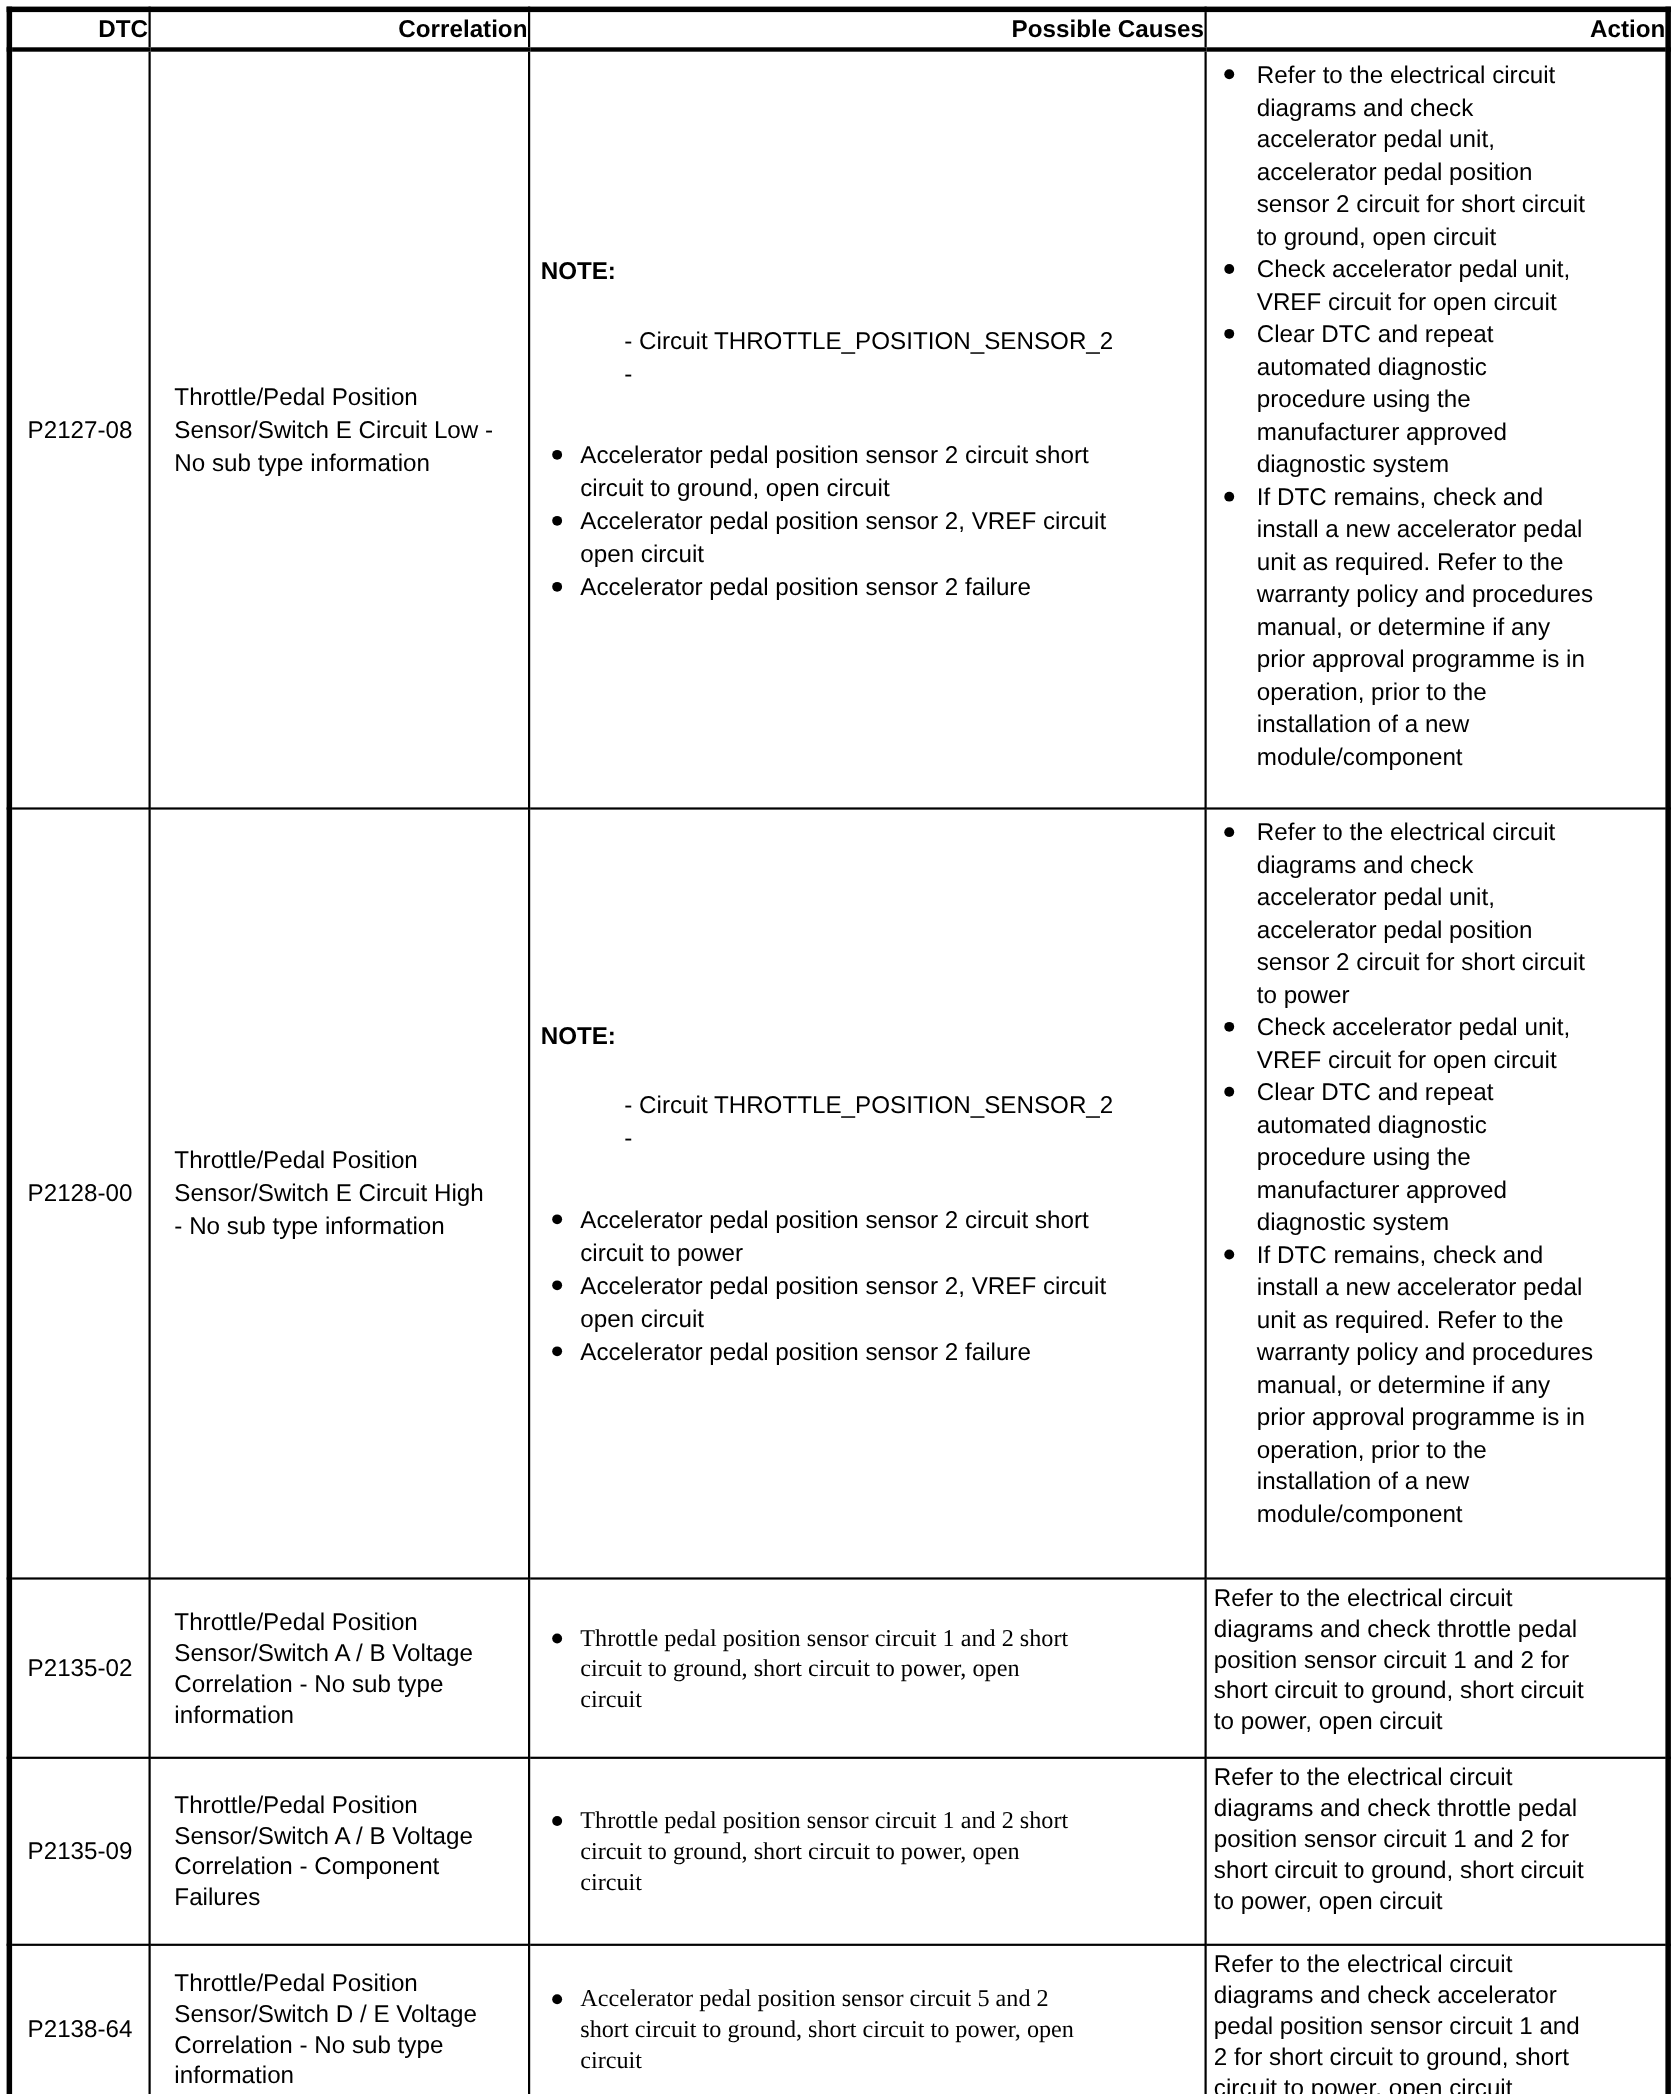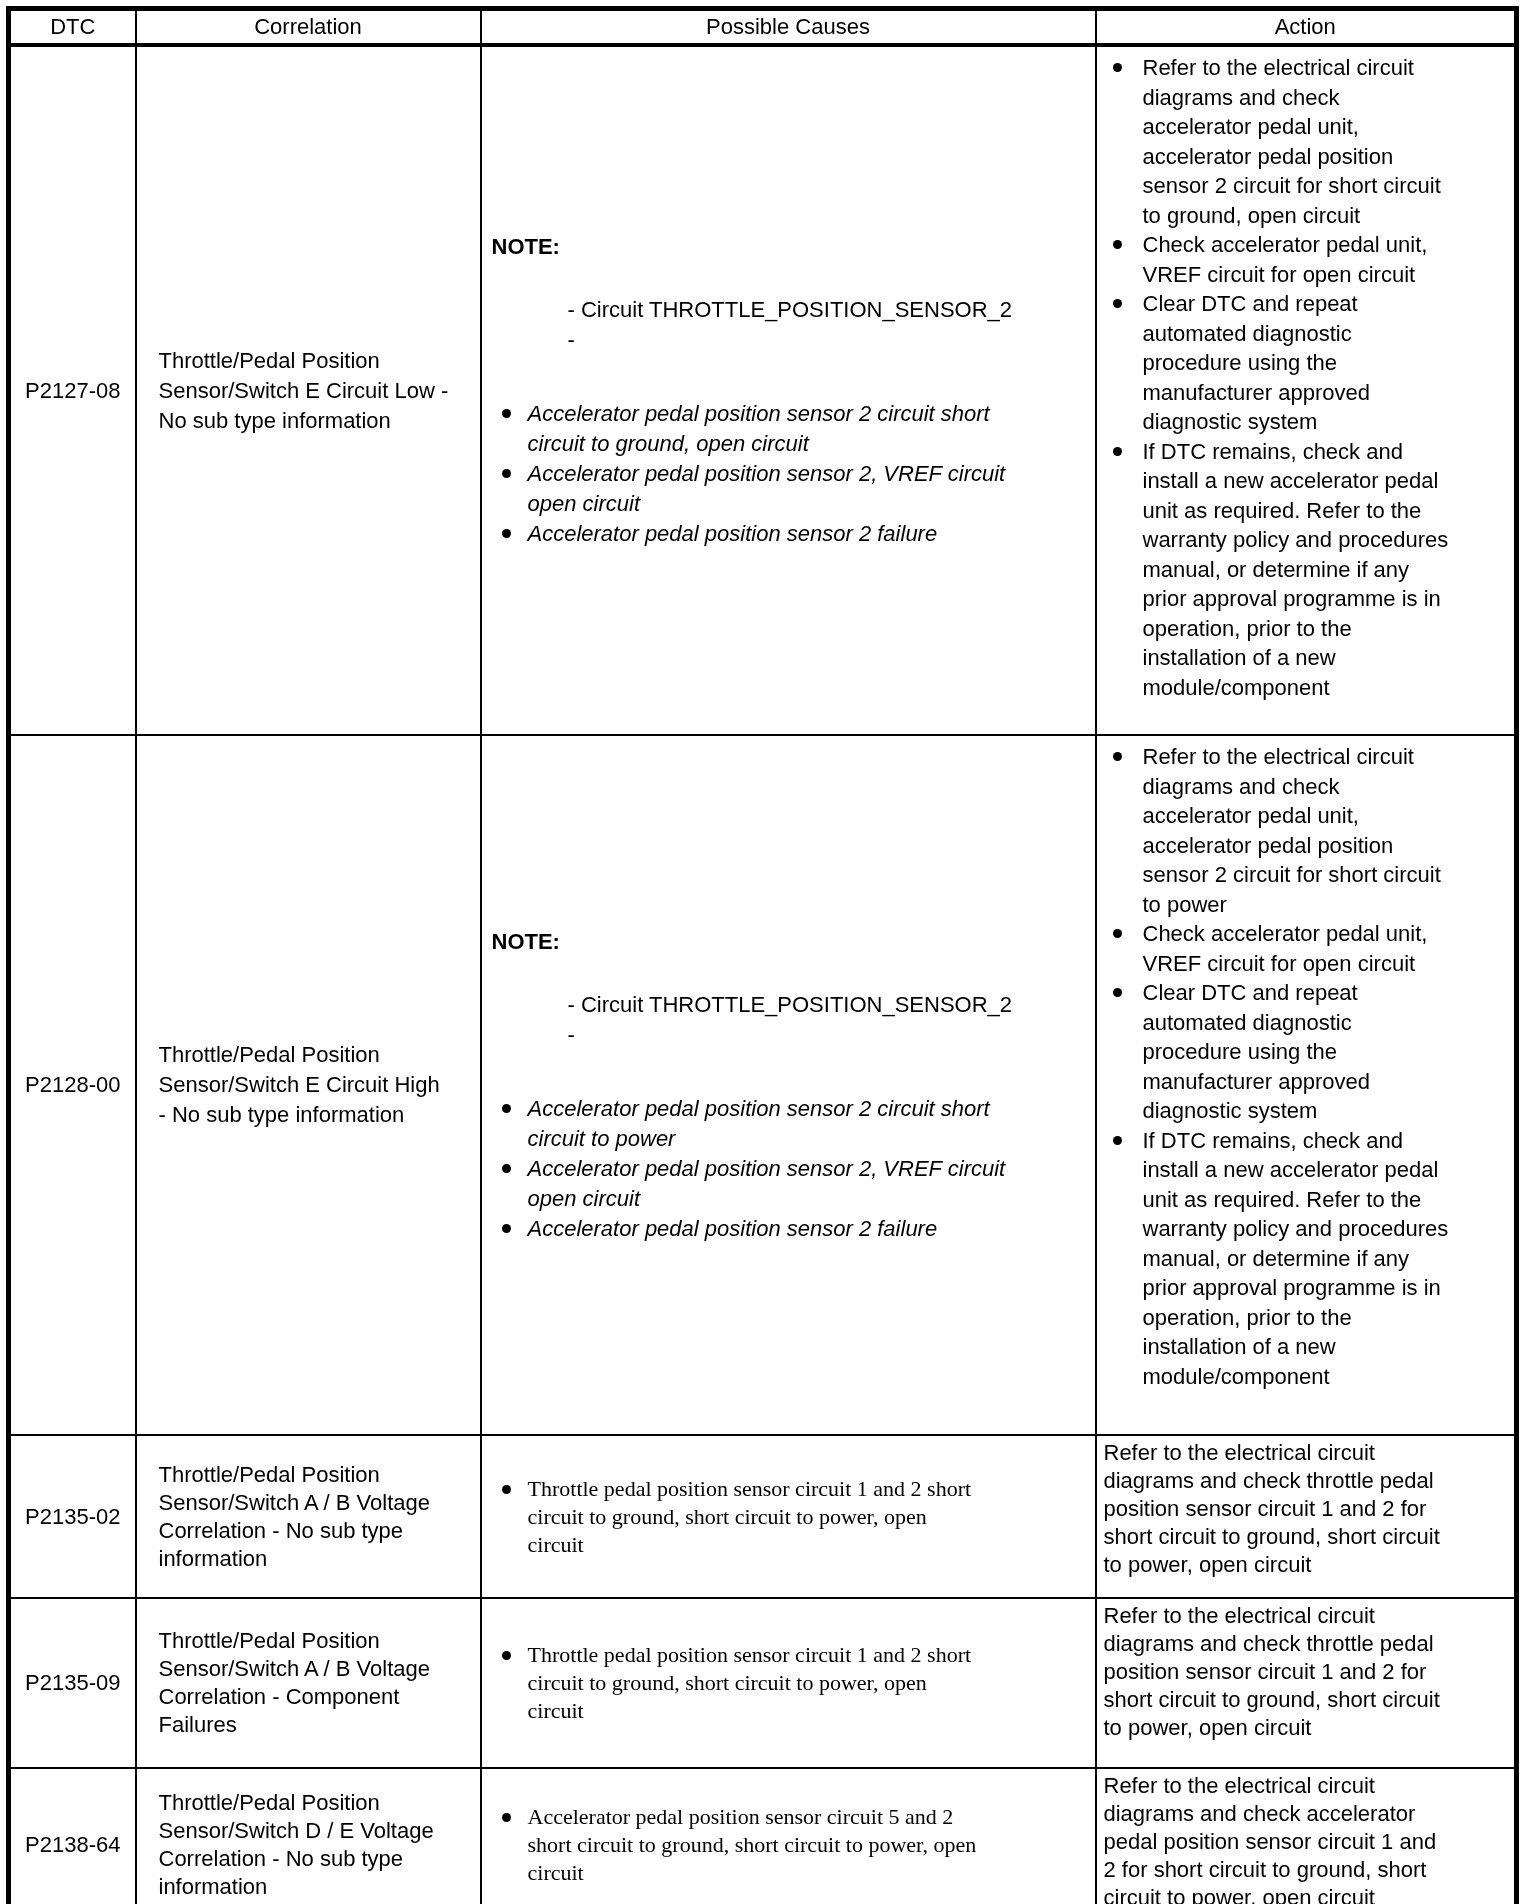--- a/index.html
+++ b/index.html
@@ -30,22 +30,22 @@
   th, td {
     border: 2px solid #000000;
     padding: 0;
     font-size: 22px;
     line-height: 30px;
     vertical-align: middle;
     overflow: hidden;
   }
   thead th {
     height: 32px;
-    font-weight: normal;
-    text-align: center;
+    font-weight: bold;
+    text-align: right;
     border-bottom-width: 4px;
     line-height: 32px;
   }
   
   tr.r-big1 td { height: 681px; }
   tr.r-big2 td { height: 692px; }
   tr.r-sm1 td { height: 158px; }
   tr.r-sm2 td { height: 165px; }
   tr.r-sm3 td { height: 148px; }
 
@@ -81,21 +81,21 @@
   ul.bullets li .dot {
     position: absolute;
     left: 20px;
     top: 10px;
     width: 9px;
     height: 9px;
     border-radius: 50%;
     background: #000000;
   }
   ul.bullets.causes-list { margin-top: 44px; }
-  ul.bullets.causes-list li { padding-right: 25px; font-style: italic; }
+  ul.bullets.causes-list li { padding-right: 25px; }
 
   td.action-cell {
     vertical-align: top;
     padding-top: 6px;
     padding-right: 2px;
   }
   td.action-cell ul.bullets li {
     padding-left: 46px;
     line-height: 29.5px;
   }

